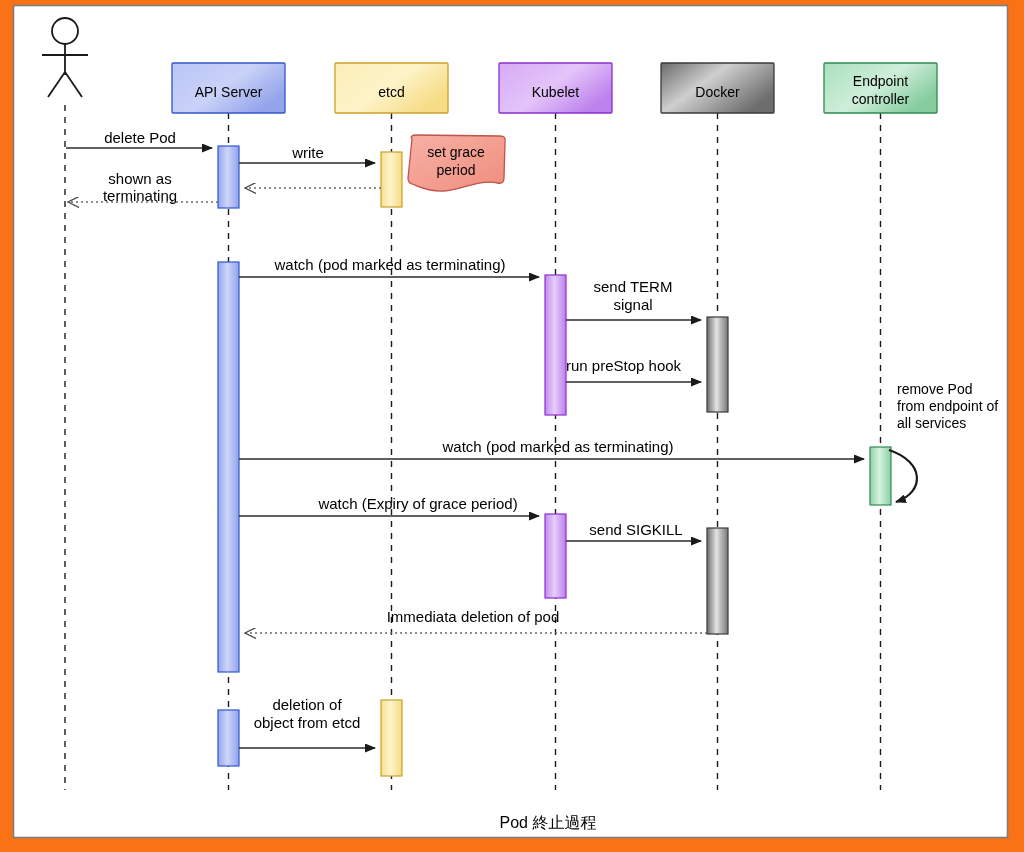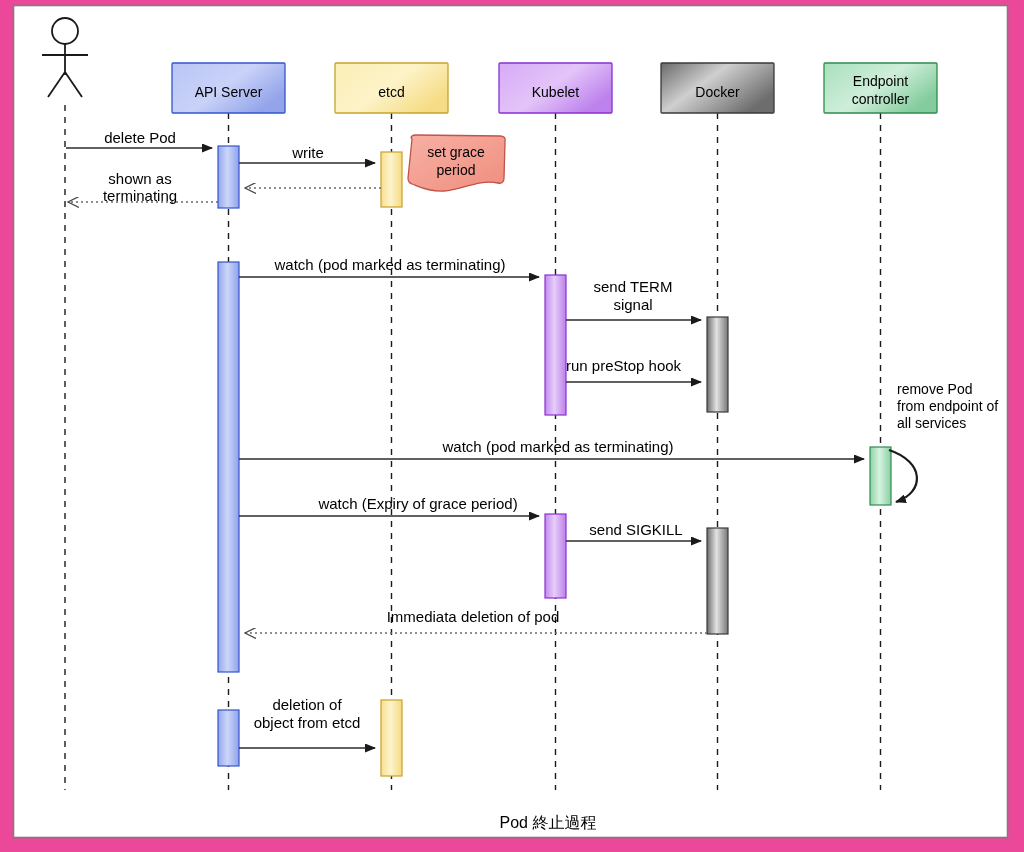--- a/index.html
+++ b/index.html
@@ -7,21 +7,21 @@
     margin: 0;
     padding: 0;
     background: #ffffff;
     font-family: "Liberation Sans", "DejaVu Sans", sans-serif;
   }
   #stage {
     position: relative;
     width: 1024px;
     height: 852px;
     overflow: hidden;
-    background: #ec4899;
+    background: #f97316;
   }
   #diagram-svg {
     position: absolute;
     left: 0;
     top: 0;
   }
   .lbl {
     font-family: "Liberation Sans", "DejaVu Sans", sans-serif;
     fill: #000000;
   }

